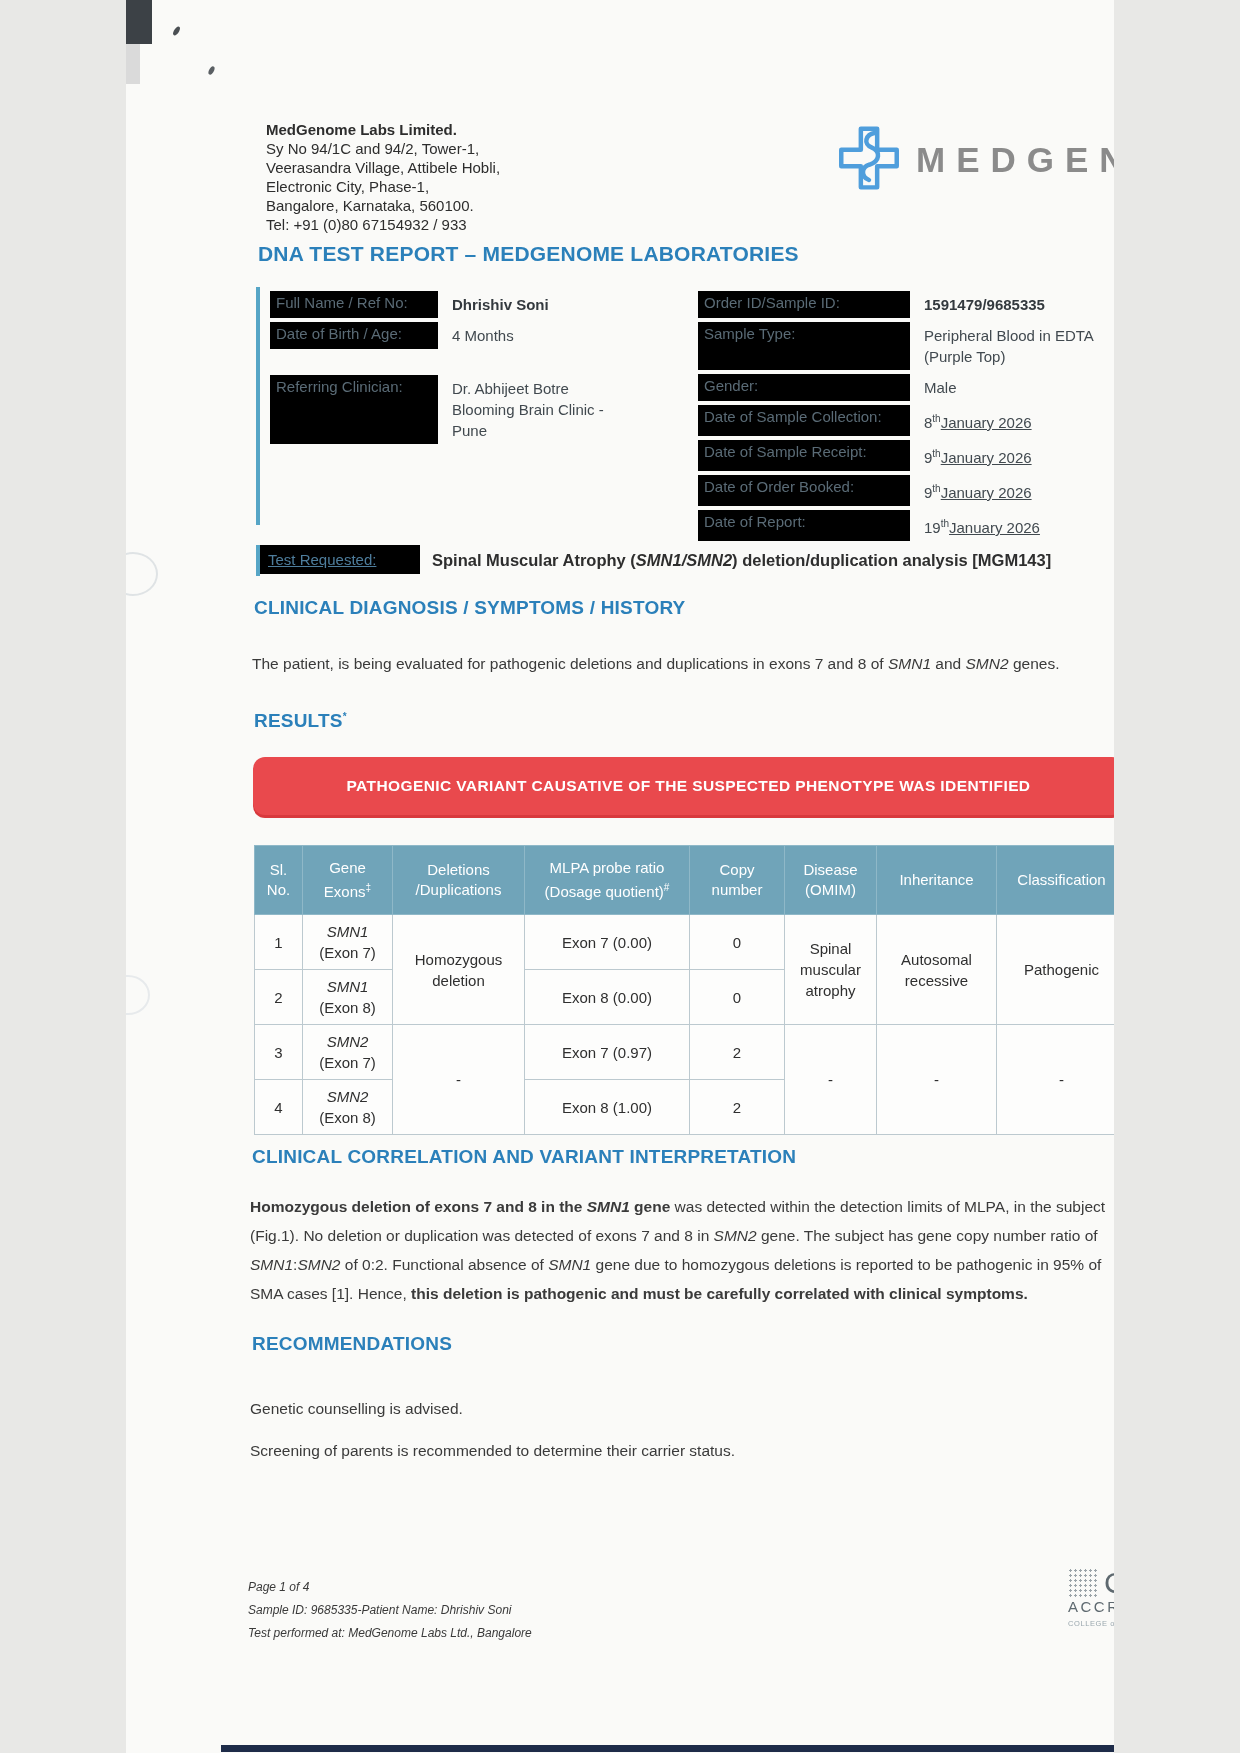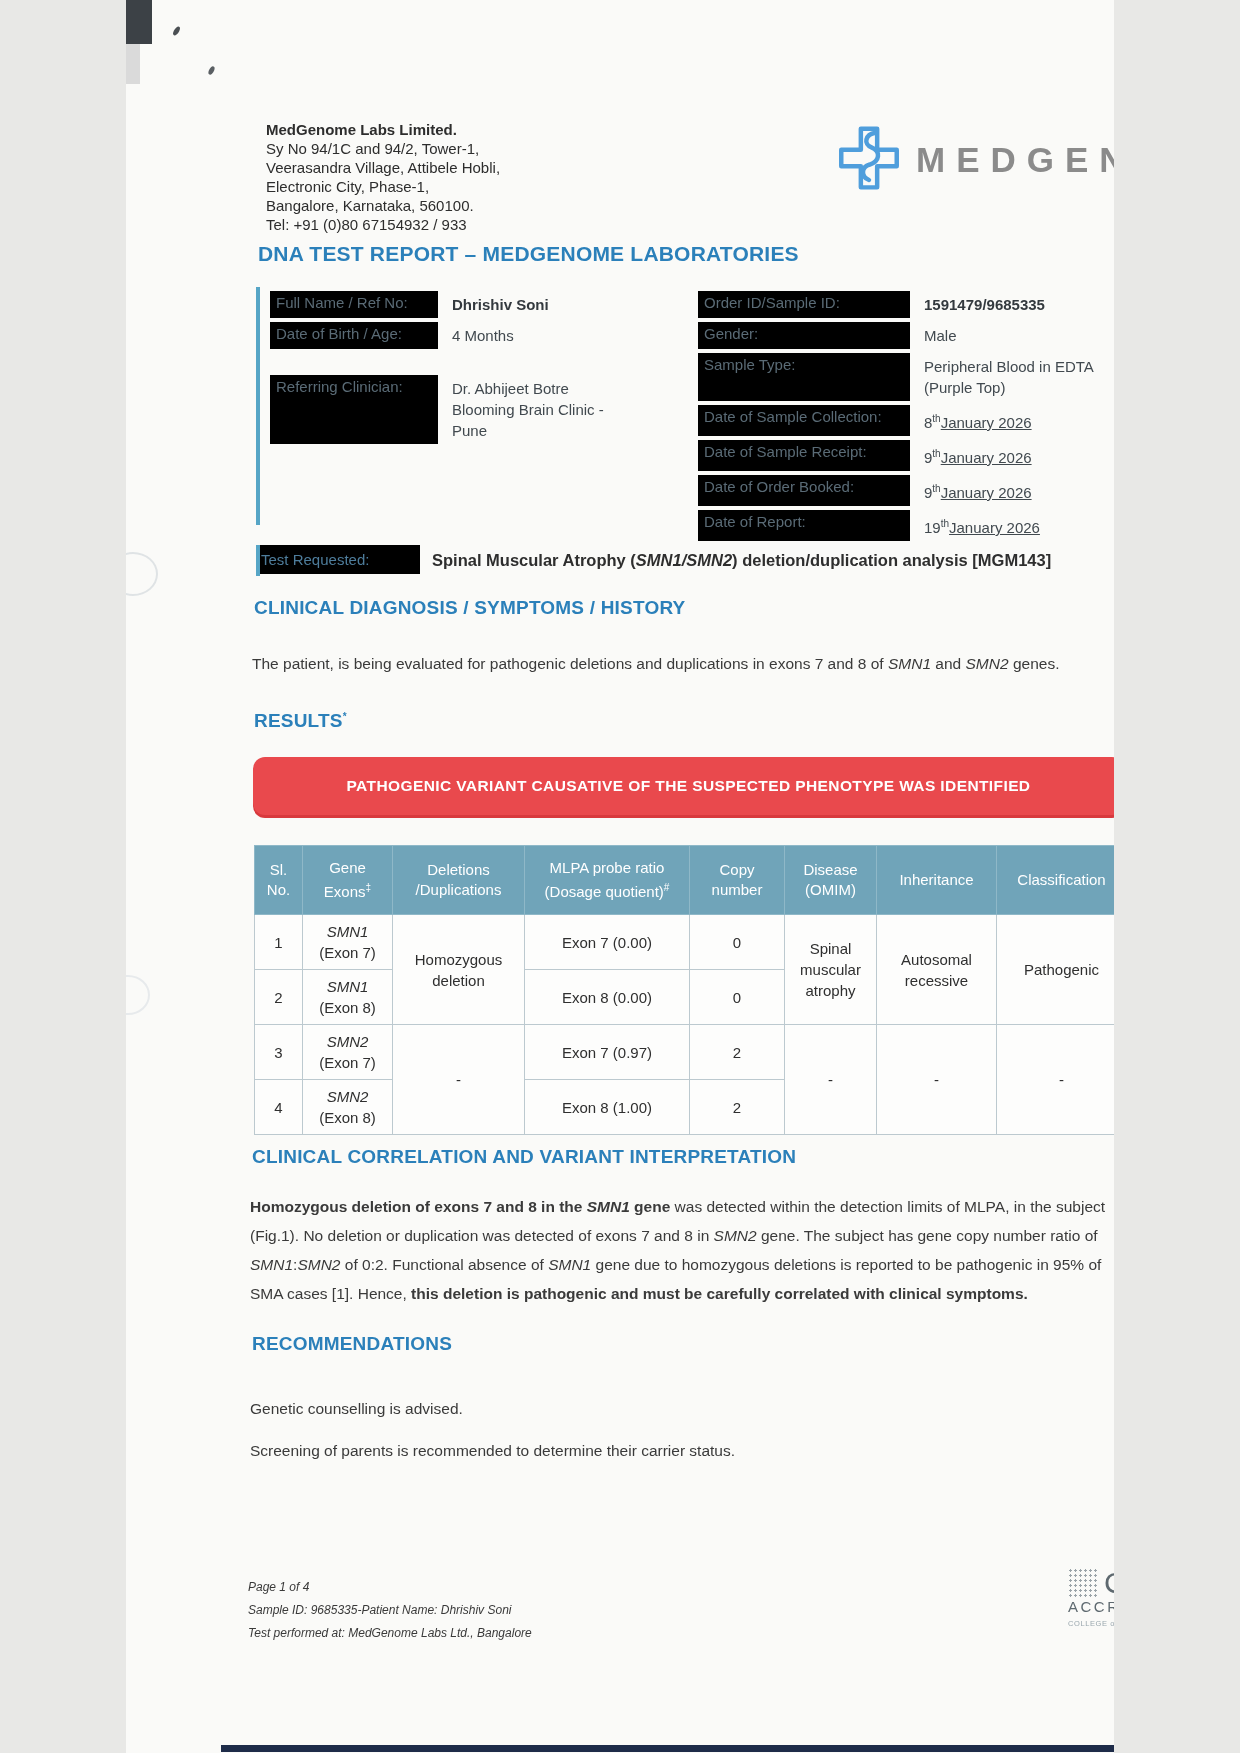--- a/index.html
+++ b/index.html
@@ -35,21 +35,21 @@
   .col-right .ilabel{width:212px;flex:0 0 212px;}
   .ival{font-size:15px;color:#41494f;padding:3px 0 3px 14px;line-height:21px;}
   .ival.bold{font-weight:bold;color:#33393e;}
   .gap{height:22px;}
   sup{font-size:10px;}
   .rest{margin-left:0;text-decoration:underline;}
 
   
   .test-req{position:absolute;left:130px;top:545px;width:868px;display:flex;align-items:flex-start;
             border-left:4px solid #56a5c6;box-sizing:border-box;}
-  .test-req .ilabel{width:160px;flex:0 0 160px;color:#4e7d9c;padding:6px 1px;}
+  .test-req .ilabel{width:160px;flex:0 0 160px;color:#4e7d9c;padding:6px 8px;text-decoration:underline;}
   .test-req .tval{font-size:16.5px;font-weight:bold;color:#2e2e2e;padding:4px 0 4px 12px;line-height:23px;}
 
   .sec-head{position:absolute;font-size:19px;font-weight:bold;color:#2b80ba;letter-spacing:.2px;}
   .body-text{position:absolute;font-size:15.5px;color:#3a3a3a;line-height:29px;width:874px;}
 
   
   .banner{position:absolute;left:127px;top:757px;width:871px;height:58px;background:#e9494d;
           border-radius:12px;display:flex;align-items:center;justify-content:center;
           box-shadow:0 3px 0 #d8393d;}
   .banner span{color:#ffffff;font-weight:bold;font-size:15.5px;letter-spacing:.4px;}
@@ -128,26 +128,26 @@
           <span>Pune</span>
         </span>
       </div>
     </div>
     <div class="info-col col-right">
       <div class="irow">
         <span class="ilabel">Order ID/Sample ID:</span>
         <span class="ival bold">1591479/9685335</span>
       </div>
       <div class="irow">
+        <span class="ilabel">Sample Type:</span>
+        <span class="ival" style="width:210px;">Peripheral Blood in EDTA (Purple Top)</span>
+      </div>
+      <div class="irow">
         <span class="ilabel">Gender:</span>
         <span class="ival">Male</span>
-      </div>
-      <div class="irow">
-        <span class="ilabel">Sample Type:</span>
-        <span class="ival" style="width:210px;">Peripheral Blood in EDTA (Purple Top)</span>
       </div>
       <div class="irow">
         <span class="ilabel">Date of Sample Collection:</span>
         <span class="ival"><span>8</span><sup>th</sup><span class="rest">January 2026</span></span>
       </div>
       <div class="irow">
         <span class="ilabel">Date of Sample Receipt:</span>
         <span class="ival"><span>9</span><sup>th</sup><span class="rest">January 2026</span></span>
       </div>
       <div class="irow">

